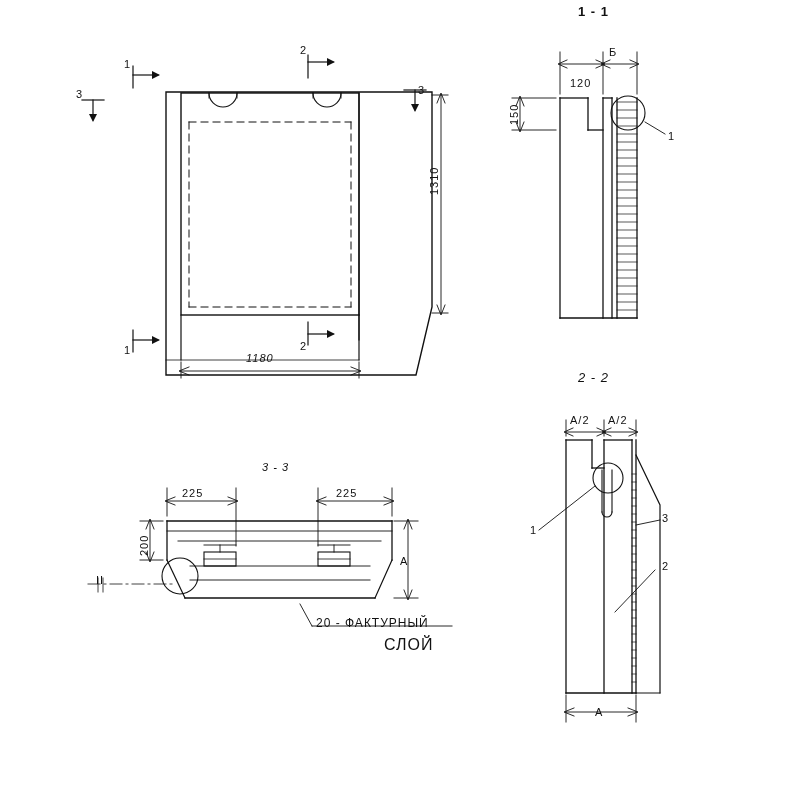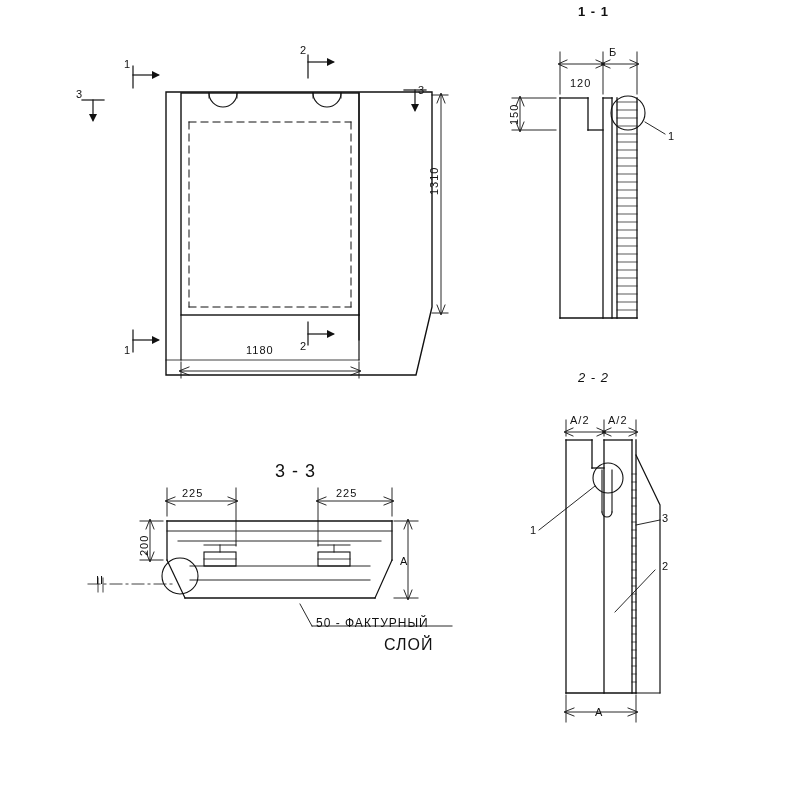--- a/index.html
+++ b/index.html
@@ -296,38 +296,38 @@
 </svg>
 
 <div class="lbl" style="left:124px;top:58px;">1</div>
 <div class="lbl" style="left:124px;top:344px;">1</div>
 <div class="lbl" style="left:300px;top:44px;">2</div>
 <div class="lbl" style="left:300px;top:340px;">2</div>
 <div class="lbl" style="left:76px;top:88px;">3</div>
 <div class="lbl" style="left:418px;top:84px;">3</div>
 
 <div class="lbl" style="left:428px;top:195px;transform:rotate(-90deg);transform-origin:left top;">1310</div>
-<div class="lbl" style="left:246px;top:344px;">1180</div>
+<div class="lbl" style="left:246px;top:352px;font-style:italic;">1180</div>
 
 <div class="lbl" style="left:578px;top:4px;font-size:13px;font-weight:bold;">1 - 1</div>
 <div class="lbl" style="left:570px;top:46px;margin-top:31px;">120</div>
 <div class="lbl" style="left:609px;top:46px;">Б</div>
 <div class="lbl" style="left:508px;top:125px;transform:rotate(-90deg);transform-origin:left top;">150</div>
 <div class="lbl" style="left:668px;top:130px;">1</div>
 
 <div class="lbl" style="left:578px;top:370px;font-size:13px;font-style:italic;">2 - 2</div>
 <div class="lbl" style="left:570px;top:414px;">А/2</div>
 <div class="lbl" style="left:608px;top:414px;">А/2</div>
 <div class="lbl" style="left:595px;top:706px;">А</div>
 <div class="lbl" style="left:530px;top:524px;">1</div>
 <div class="lbl" style="left:662px;top:560px;">2</div>
 <div class="lbl" style="left:662px;top:512px;">3</div>
 
-<div class="lbl" style="left:275px;top:461px;font-size:18px;">3 - 3</div>
+<div class="lbl" style="left:262px;top:461px;font-size:11px;font-style:italic;">3 - 3</div>
 <div class="lbl" style="left:182px;top:487px;">225</div>
 <div class="lbl" style="left:336px;top:487px;">225</div>
 <div class="lbl" style="left:138px;top:556px;transform:rotate(-90deg);transform-origin:left top;">200</div>
 <div class="lbl" style="left:400px;top:555px;">А</div>
 <div class="lbl" style="left:96px;top:574px;">II</div>
-<div class="lbl" style="left:316px;top:616px;font-size:12px;">50 - ФАКТУРНЫЙ</div>
+<div class="lbl" style="left:316px;top:616px;font-size:12px;">20 - ФАКТУРНЫЙ</div>
 <div class="lbl" style="left:384px;top:636px;font-size:16px;">СЛОЙ</div>
 
 </div>
 
 </body></html>

